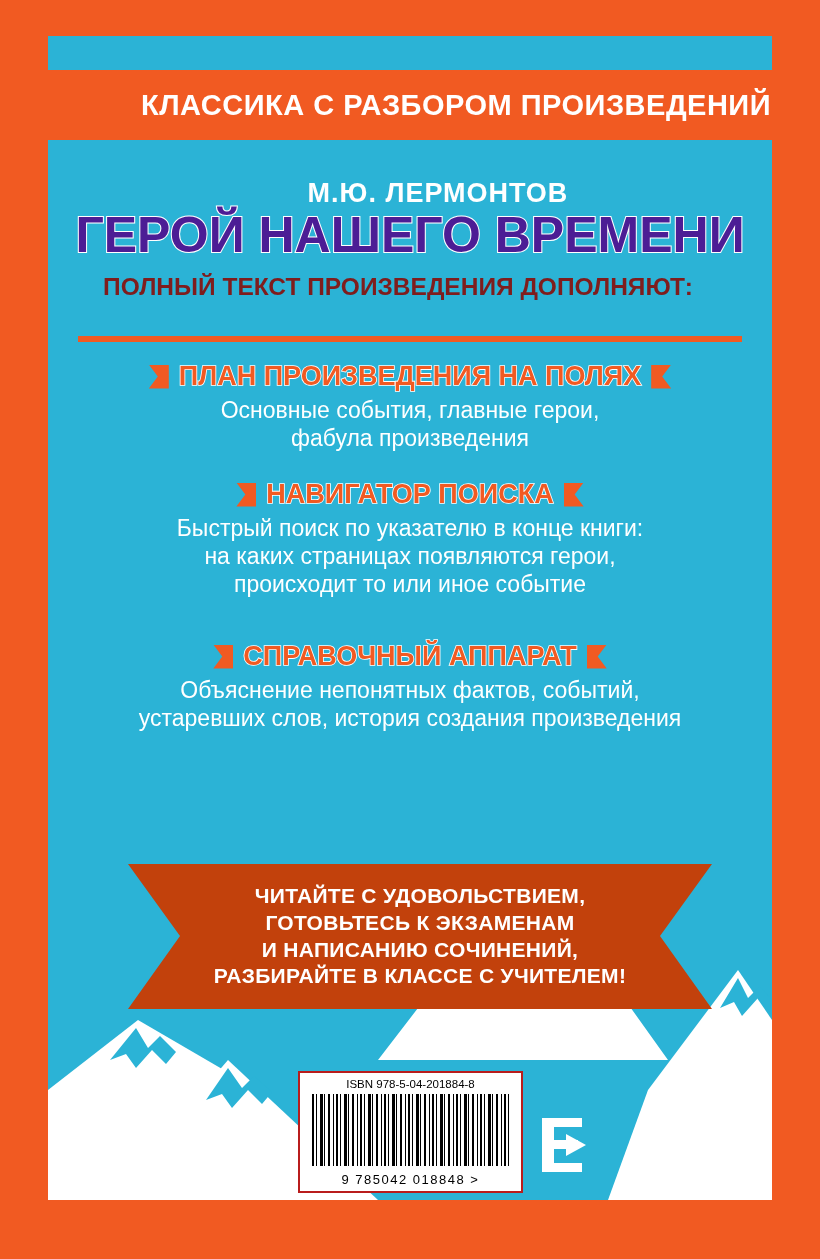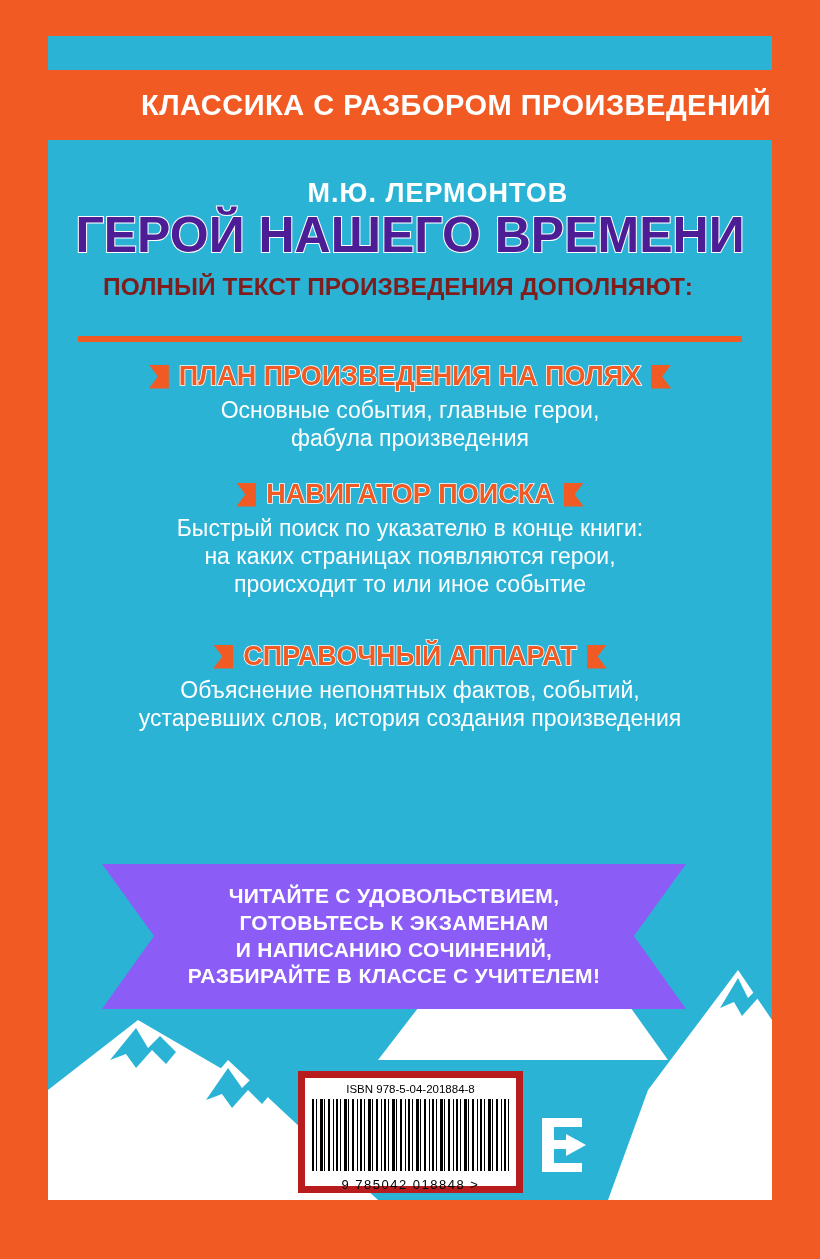--- a/index.html
+++ b/index.html
@@ -94,42 +94,42 @@
     line-height:1.22;
     font-weight:normal;
   }
   #sec1{top:325px;}
   #sec2{top:443px;}
   #sec3{top:605px;}
   
   .mountains{position:absolute;left:0;bottom:0;width:724px;height:440px;}
   .ribbon2{
     position:absolute;
-    left:54px;top:828px;
+    left:80px;top:828px;
     width:584px;height:145px;
-    background:#8b5cf6;
+    background:#c2410c;
     clip-path:polygon(0 0, 584px 0, 532px 72px, 584px 145px, 0 145px, 52px 72px, 0 0);
     display:flex;align-items:center;justify-content:center;
   }
   .ribbon-text{
     color:#ffffff;
     font-size:21px;
     font-weight:bold;
     line-height:1.28;
     text-align:center;
     letter-spacing:0.3px;
     white-space:nowrap;
   }
   
   .barcode-box{
     position:absolute;
     left:250px;top:1035px;
     width:225px;height:122px;
     background:#ffffff;
-    border:7px solid #b91c1c;
+    border:2px solid #b91c1c;
     box-sizing:border-box;
   }
   .isbn{
     text-align:center;
     font-size:11.5px;
     color:#000;
     margin-top:5px;
     font-family:"Liberation Sans", sans-serif;
   }
   .bars{

